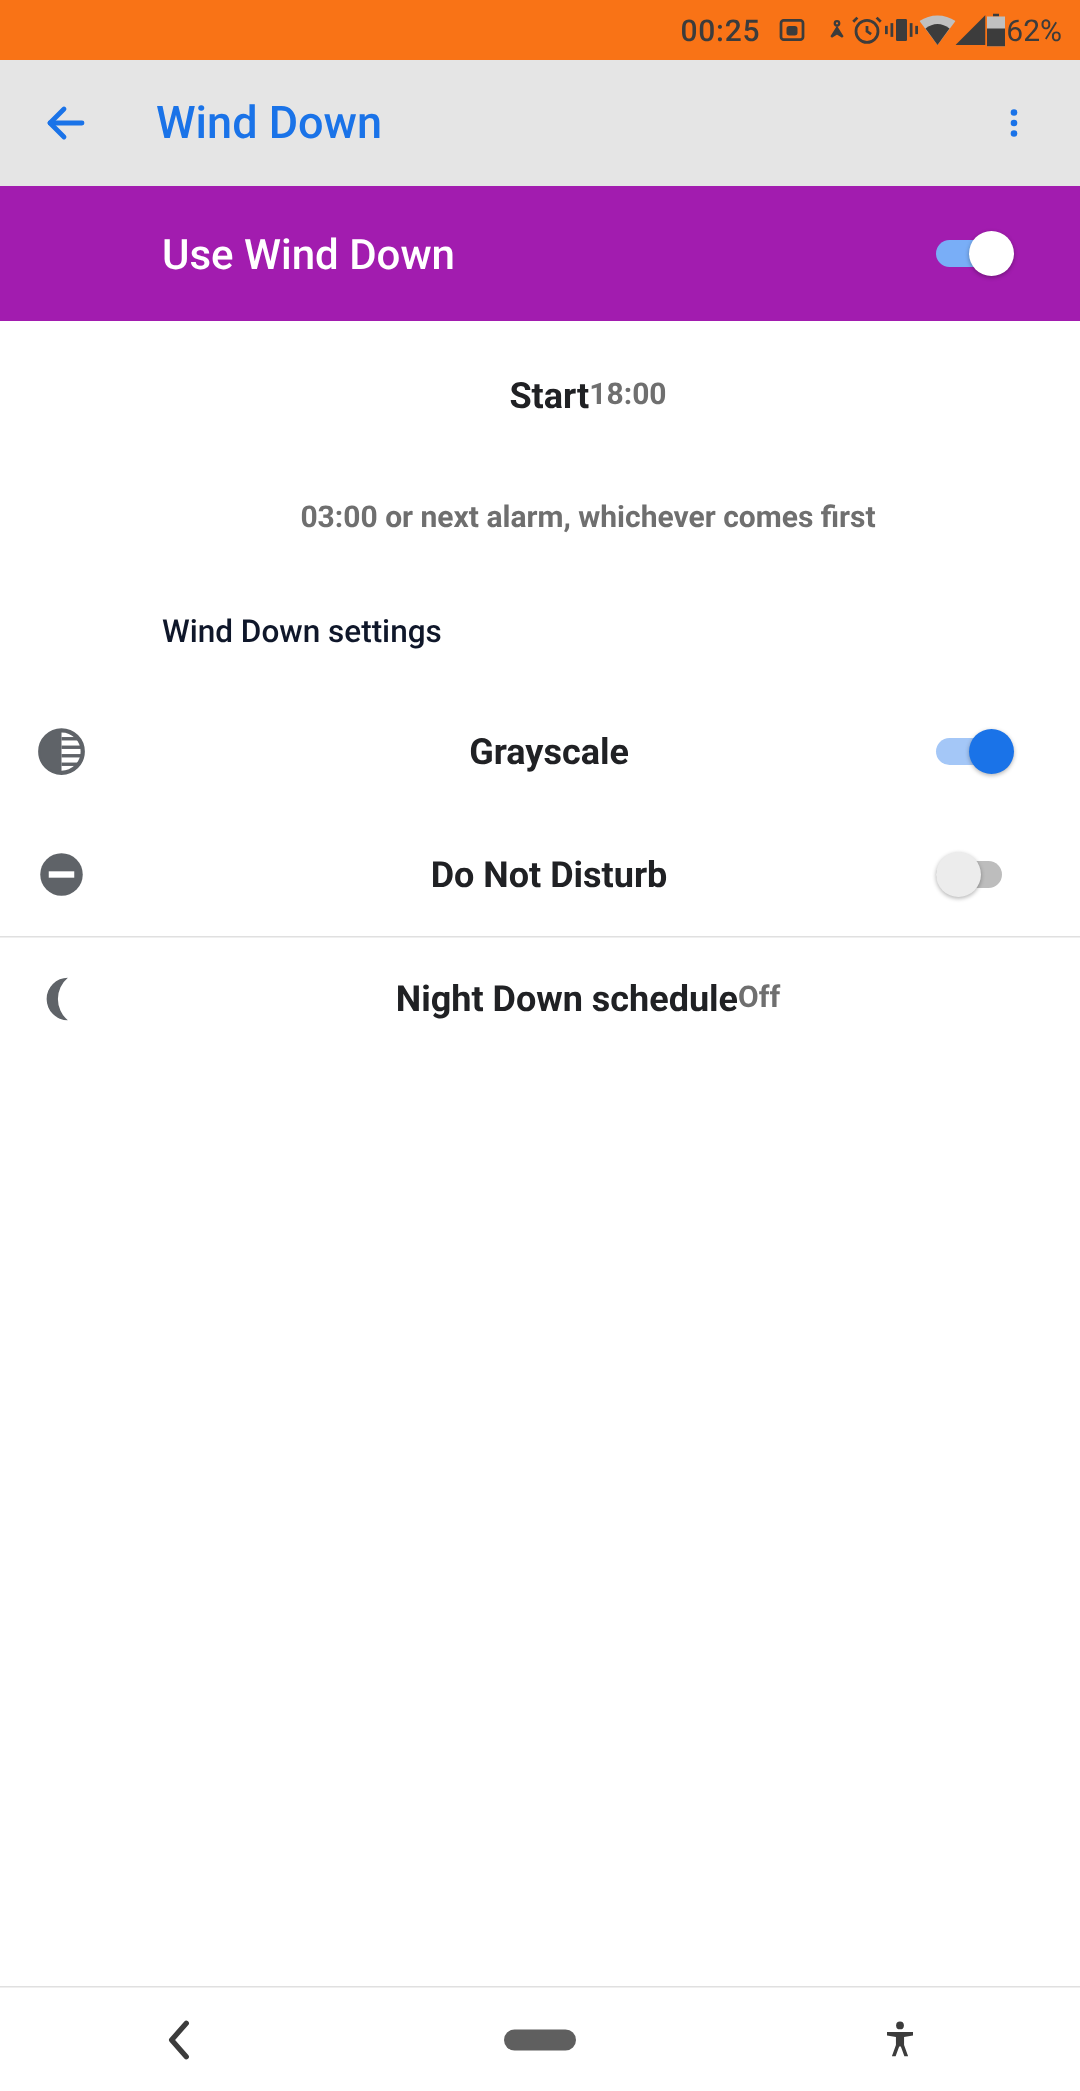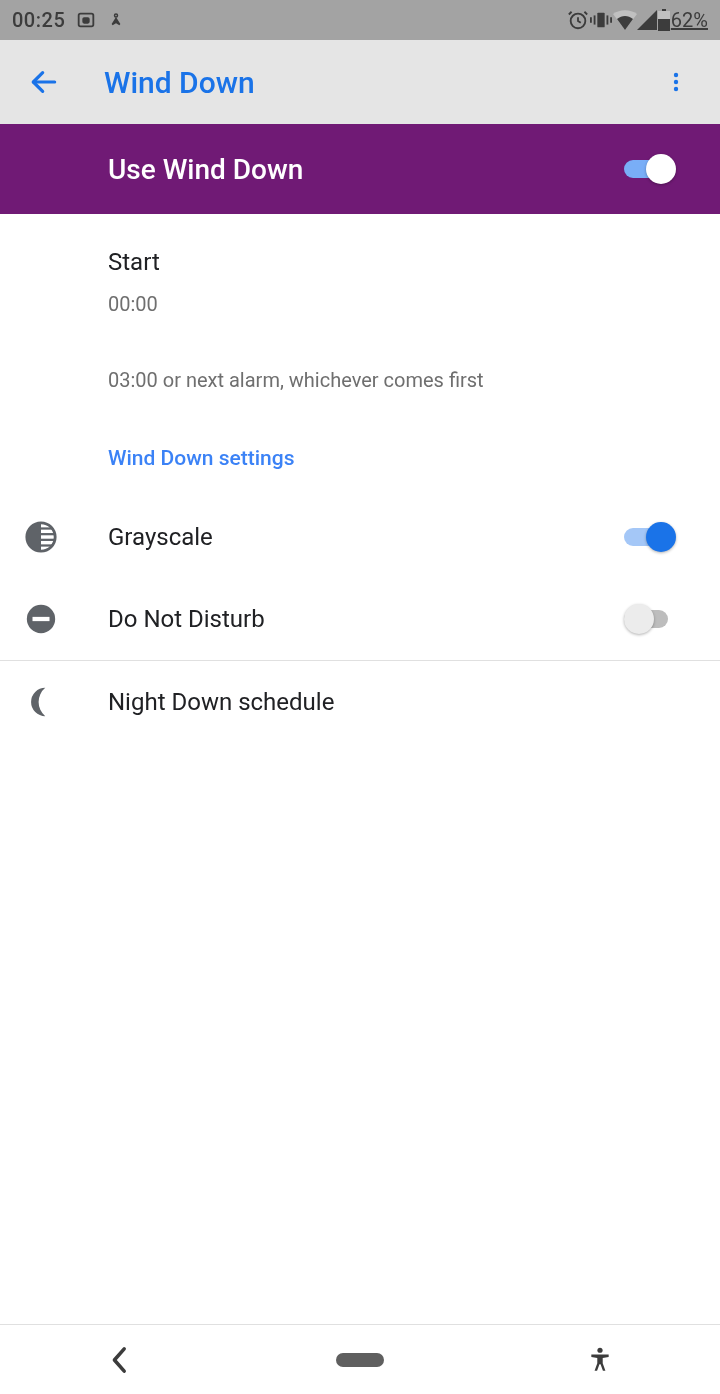--- a/index.html
+++ b/index.html
@@ -9,30 +9,30 @@
     font-family: Roboto, "Helvetica Neue", Arial, sans-serif;
     background: #fff;
     color: #202124;
     overflow: hidden;
     position: relative;
   }
   
   .status-bar {
     height: 40px;
     width: 100%;
-    background: #a3a3a3;
-    display: flex;
-    align-items: center;
-    justify-content: space-between;
+    background: #f97316;
+    display: flex;
+    align-items: center;
+    justify-content: flex-end;
     padding: 0 12px;
     font-size: 20px;
     color: #3c3c3c;
   }
   .status-left { display: flex; align-items: center; gap: 10px; }
-  .status-right { display: flex; align-items: center; gap: 0; text-decoration: underline; }
+  .status-right { display: flex; align-items: center; gap: 0; }
   .status-icon { display: inline-flex; align-items: center; justify-content: center; }
   .clock { font-weight: 500; letter-spacing: 0.5px; }
 
   
   .app-bar {
     height: 84px;
     background: #e5e5e5;
     display: flex;
     align-items: center;
     padding: 0 20px;
@@ -50,21 +50,21 @@
     flex: 1;
   }
   .overflow-btn {
     width: 48px; height: 48px;
     display: flex; align-items: center; justify-content: center;
     color: #1a73e8;
   }
 
   
   .master-switch {
-    background: #701a75;
+    background: #a21caf;
     color: #fff;
     height: 90px;
     display: flex;
     align-items: center;
     padding: 0 44px 0 108px;
     justify-content: space-between;
   }
   .master-switch .label {
     font-size: 28px;
     font-weight: 500;
@@ -82,36 +82,37 @@
     width: 84px;
     display: flex;
     align-items: center;
     justify-content: flex-start;
     color: #5f6368;
     flex-shrink: 0;
   }
   .row .text-slot {
     flex: 1;
     display: flex;
-    flex-direction: column;
+    flex-direction: row;
     justify-content: center;
-    gap: 16px;
+    gap: 0;
+    font-weight: bold;
   }
   .row .primary {
     font-size: 24px;
     color: #202124;
   }
   .row .secondary {
     font-size: 20px;
     color: #6f6f6f;
   }
   .section-header {
     font-size: 21px;
     font-weight: 500;
-    color: #3b82f6;
+    color: #0f172a;
     padding: 26px 0 26px 108px;
   }
   .divider {
     height: 1px;
     background: #e0e0e0;
     width: 100%;
   }
 
   
   .switch {
@@ -240,21 +241,21 @@
       <div class="thumb"></div>
   </div>
 </div>
 
 <div class="content">
 
   <div class="row">
     <div class="icon-slot"></div>
     <div class="text-slot">
       <div class="primary">Start</div>
-      <div class="secondary">00:00</div>
+      <div class="secondary">18:00</div>
     </div>
   </div>
 
   <div class="row">
     <div class="icon-slot"></div>
     <div class="text-slot">
       <div class="secondary">03:00 or next alarm, whichever comes first</div>
     </div>
   </div>
 
@@ -299,20 +300,21 @@
   <div class="divider"></div>
 
   <div class="row">
     <div class="icon-slot">
       <svg width="34" height="34" viewBox="0 0 24 24" fill="#5f6368">
         <path d="M15 2 A10 10 0 1 0 15 22 A13 13 0 0 1 15 2 Z"></path>
       </svg>
     </div>
     <div class="text-slot">
       <div class="primary">Night Down schedule</div>
+      <div class="secondary">Off</div>
     </div>
   </div>
 
 </div>
 
 <div class="nav-bar">
   <div class="nav-slot">
     <svg width="20" height="28" viewBox="0 0 12 20" fill="none" stroke="#3c3c3c" stroke-width="2.5" stroke-linecap="round" stroke-linejoin="round">
       <polyline points="9 2 2 10 9 18"></polyline>
     </svg>

